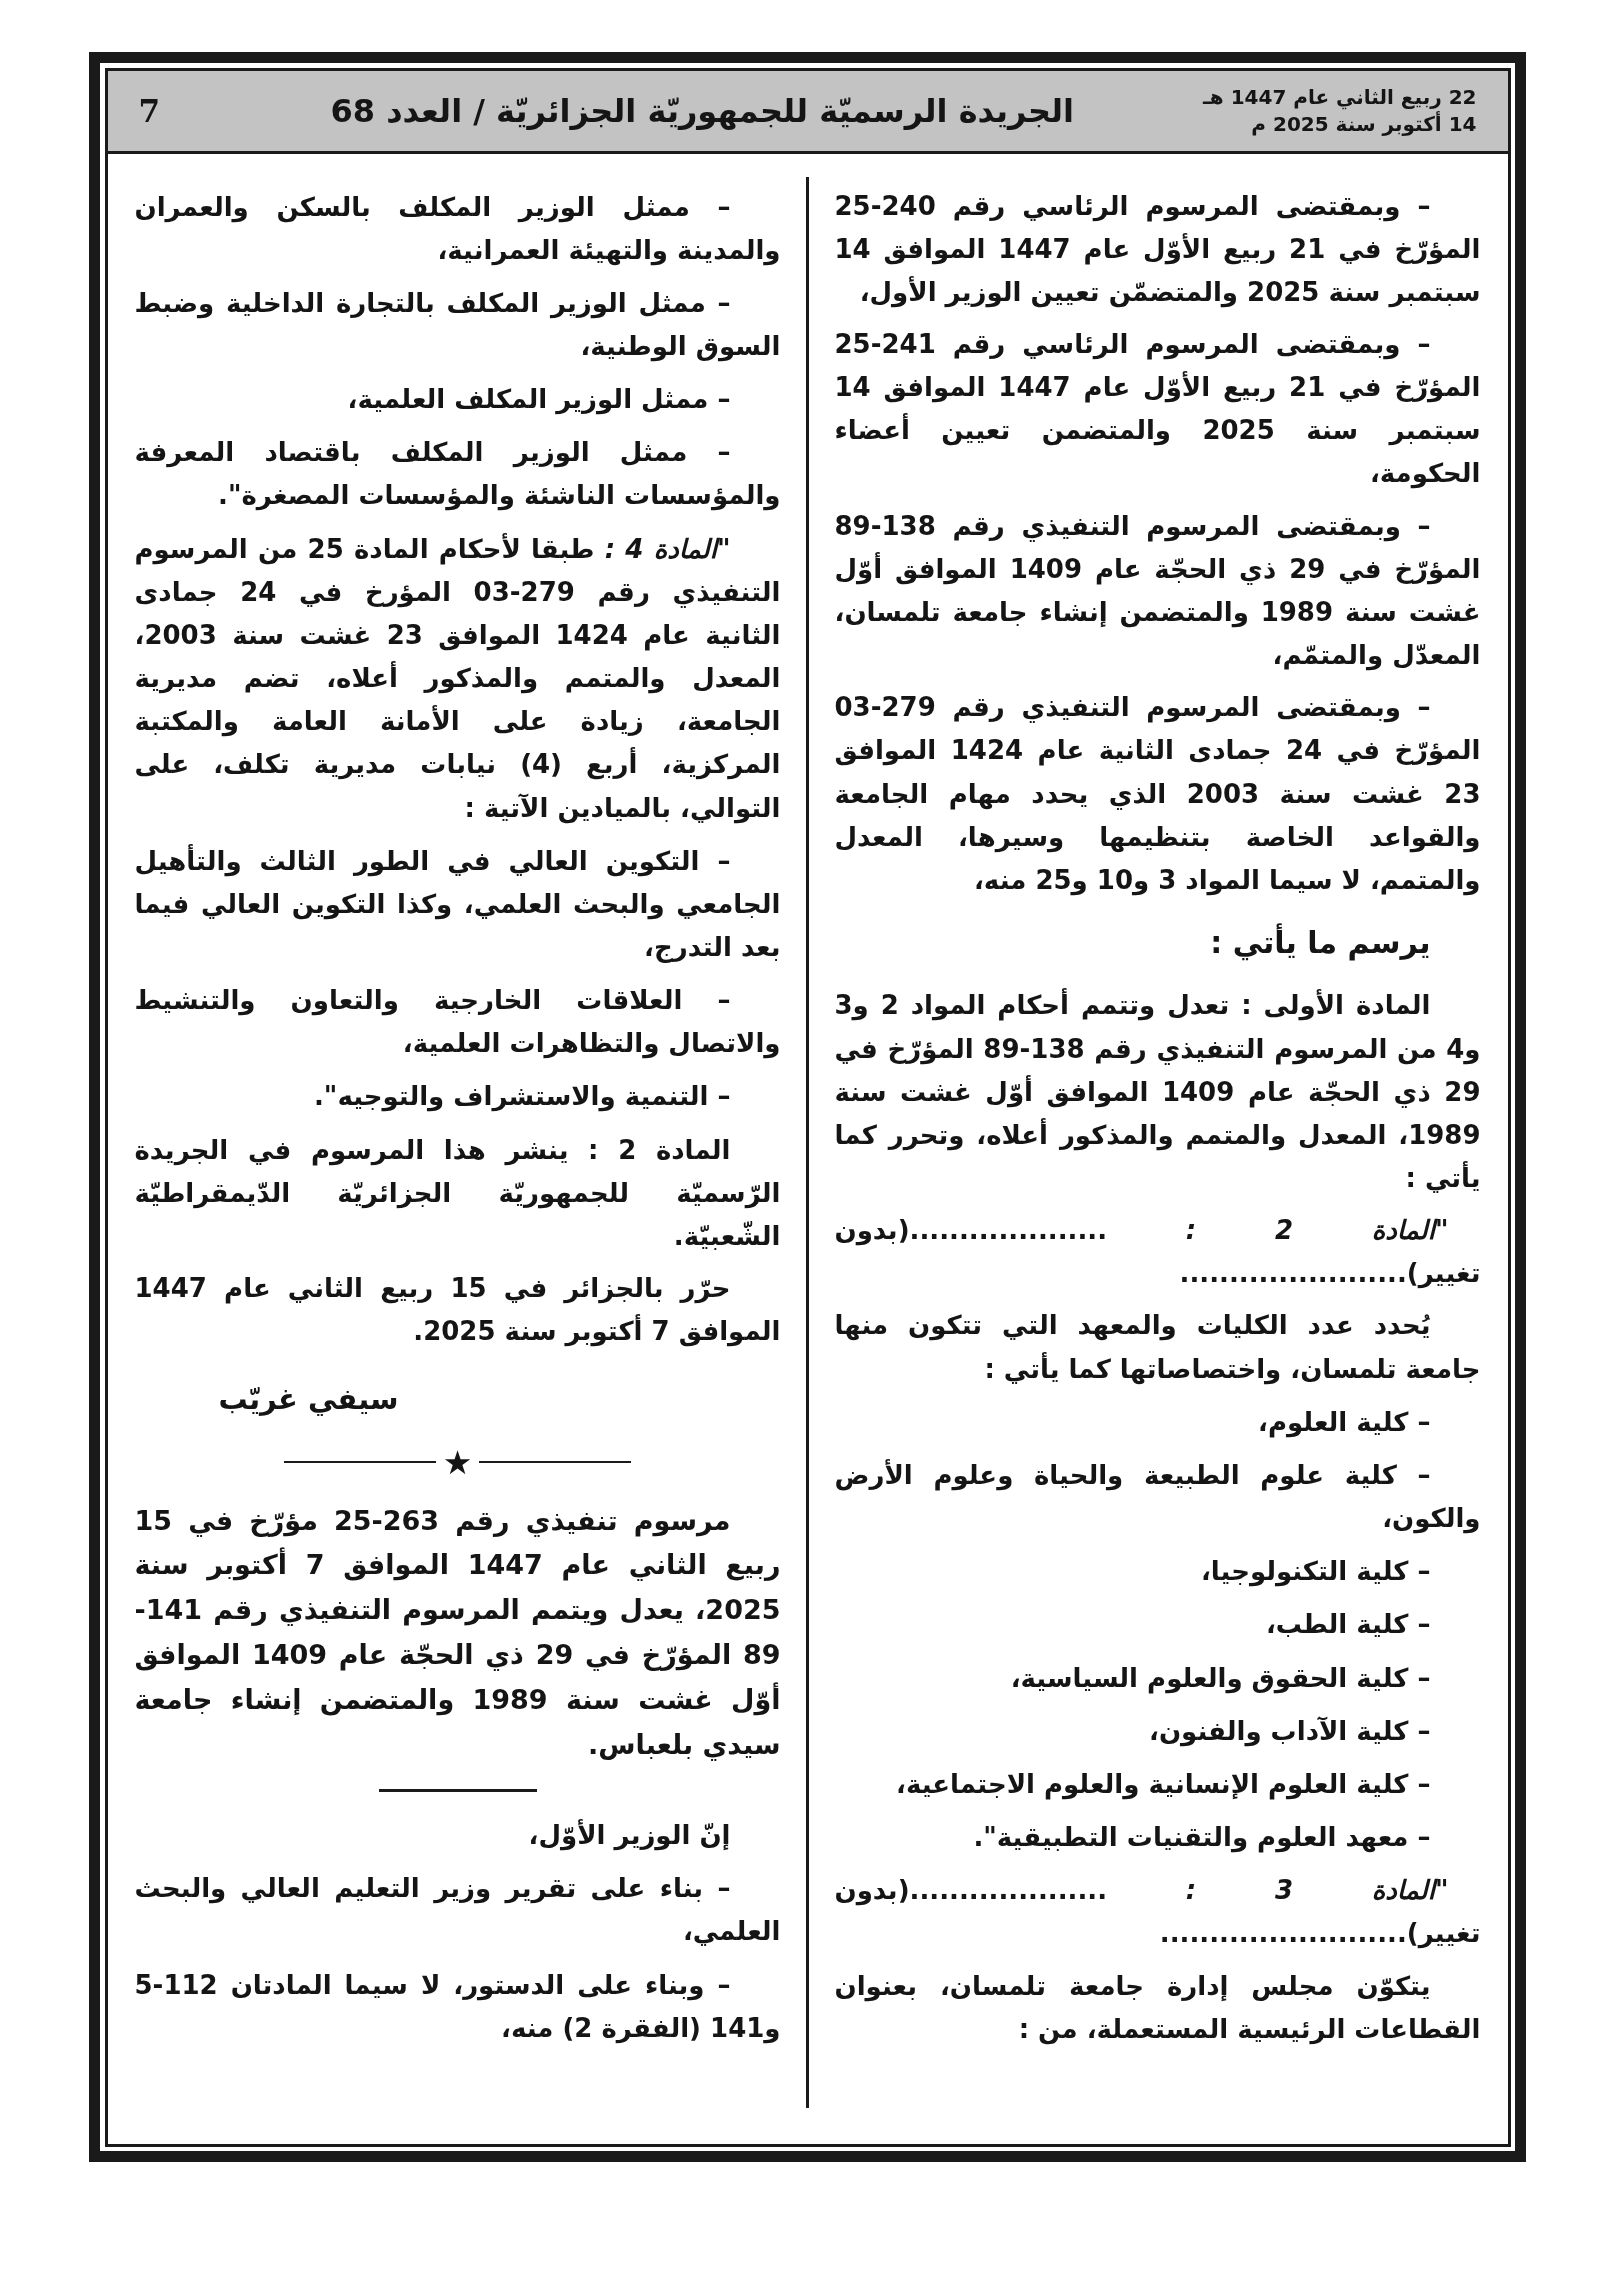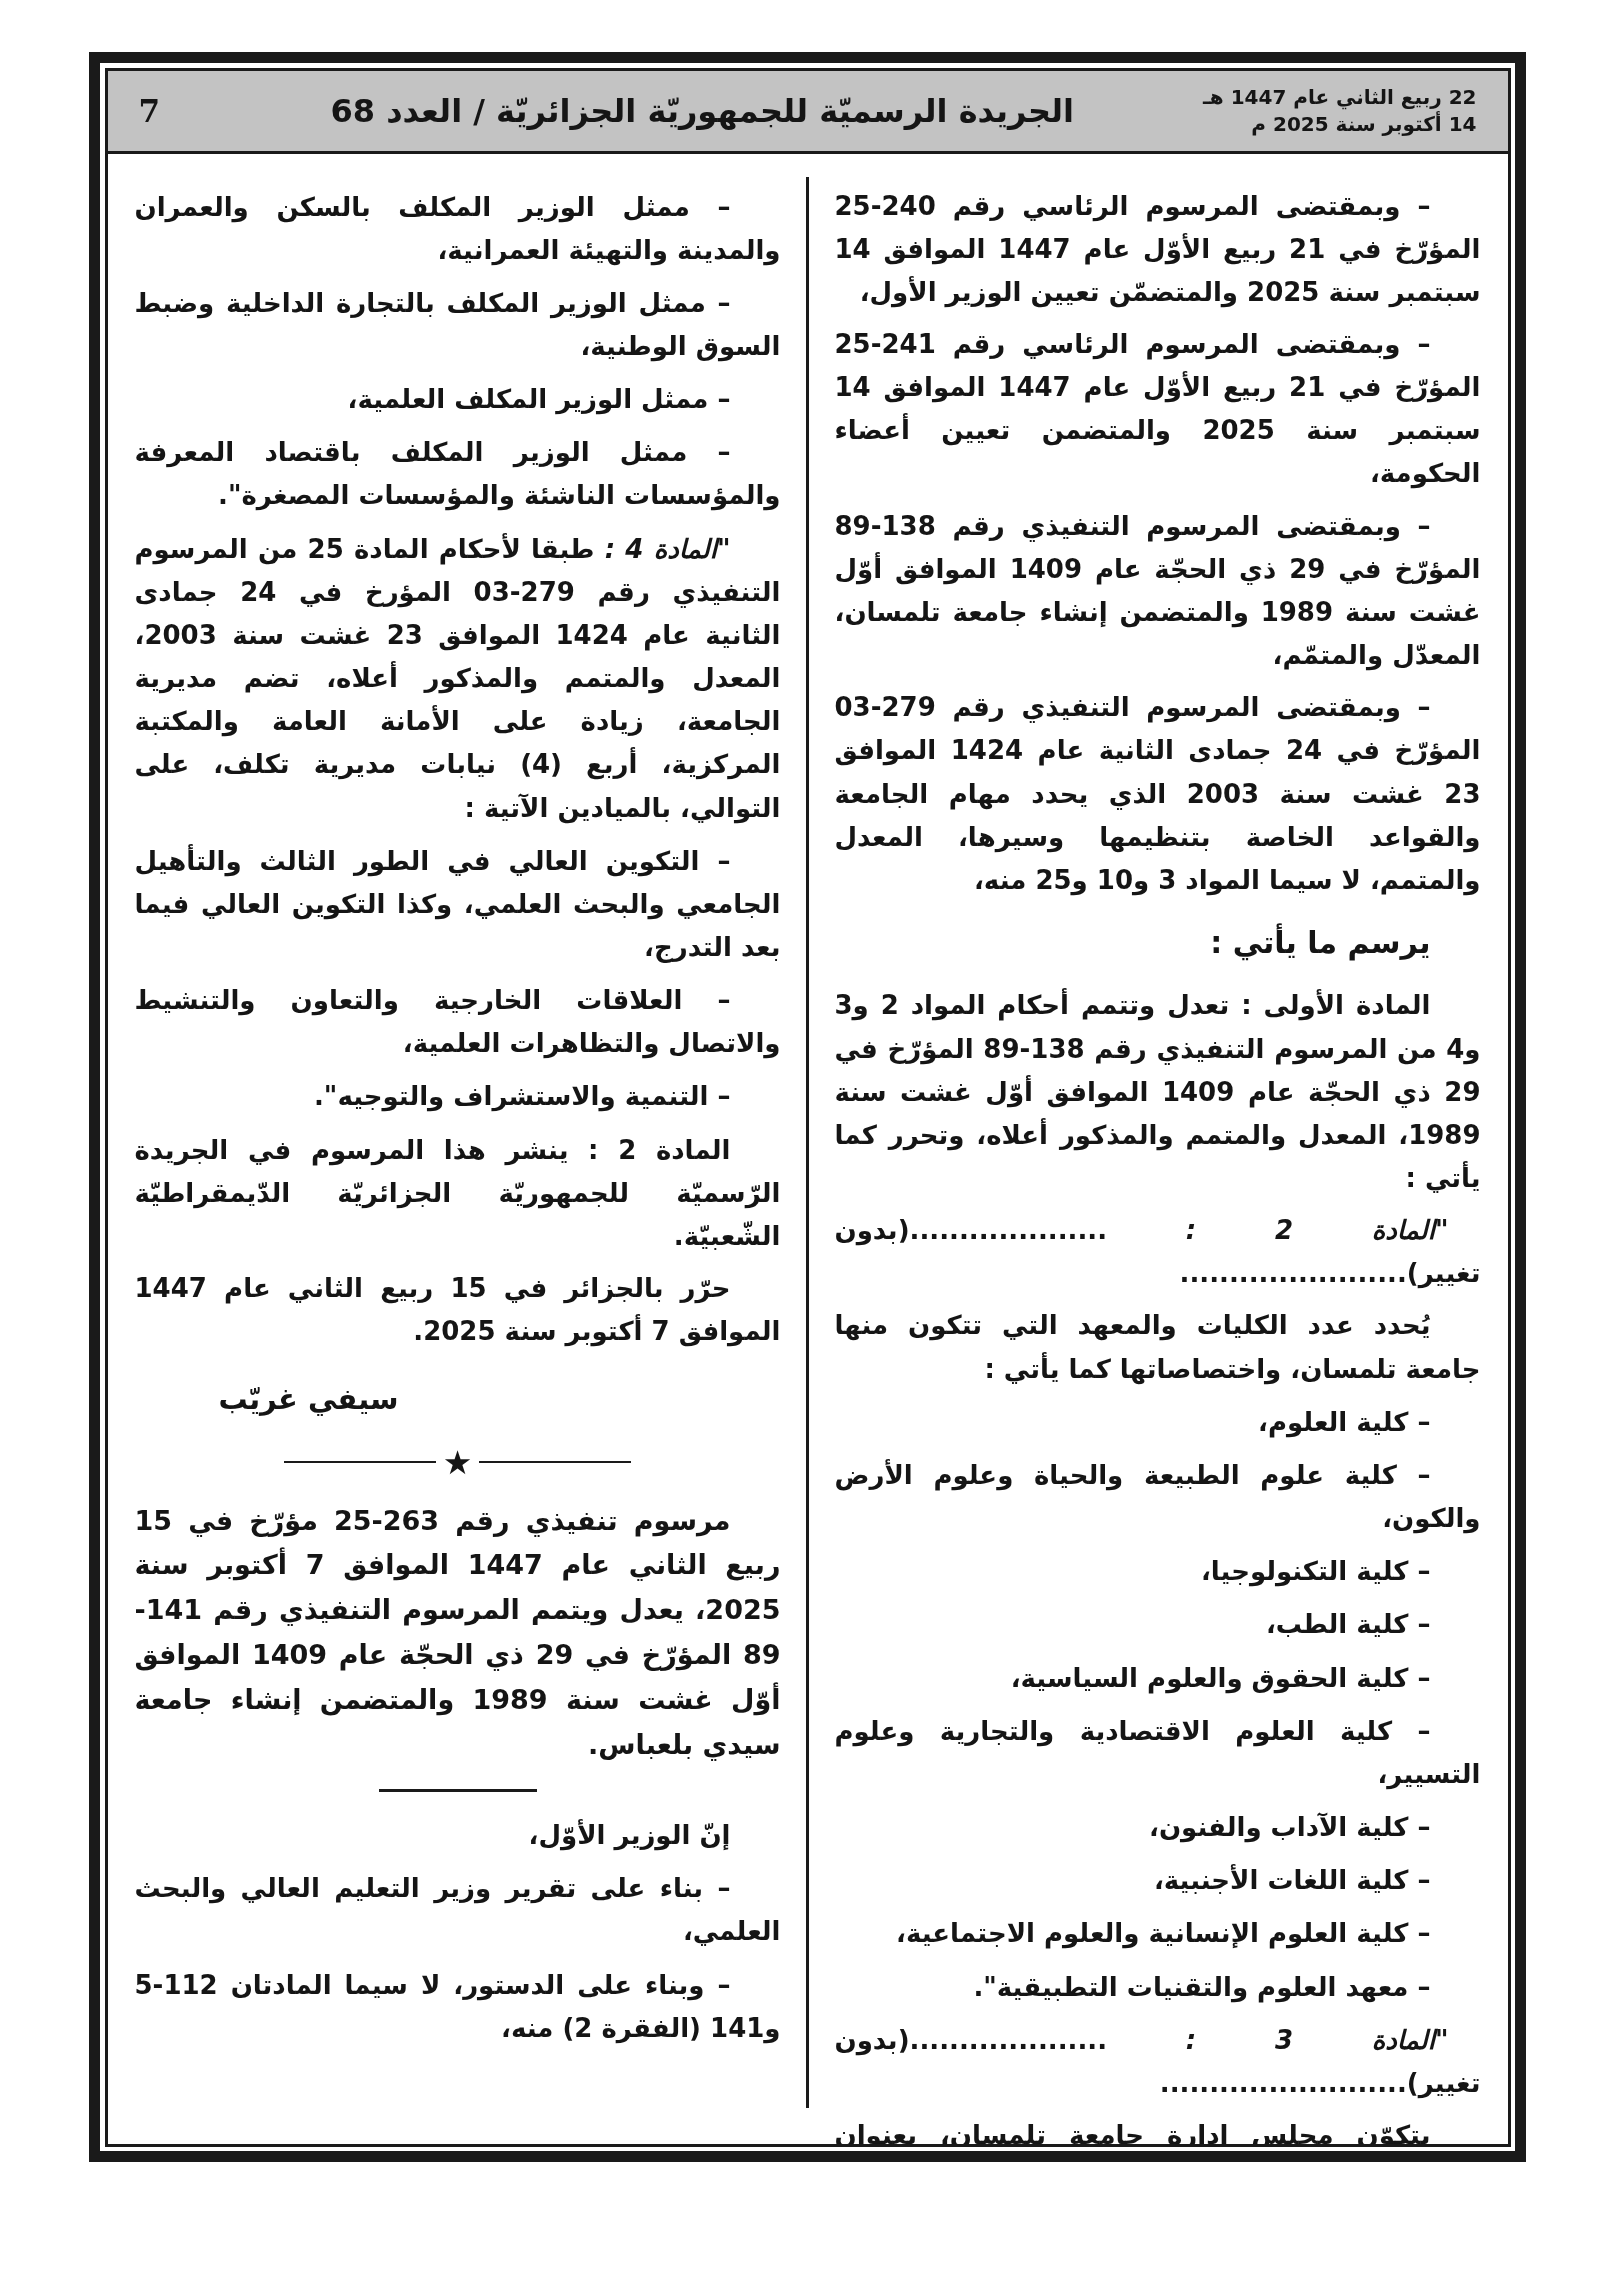--- a/index.html
+++ b/index.html
@@ -74,23 +74,21 @@
             <p class="para">– وبمقتضى المرسوم التنفيذي رقم 279-03 المؤرّخ في 24 جمادى الثانية عام 1424 الموافق 23 غشت سنة 2003 الذي يحدد مهام الجامعة والقواعد الخاصة بتنظيمها وسيرها، المعدل والمتمم، لا سيما المواد 3 و10 و25 منه،</p>
             <p class="heading">يرسم ما يأتي :</p>
             <p class="article"><span class="lead">المادة الأولى :</span><span> تعدل وتتمم أحكام المواد 2 و3 و4 من المرسوم التنفيذي رقم 138-89 المؤرّخ في 29 ذي الحجّة عام 1409 الموافق أوّل غشت سنة 1989، المعدل والمتمم والمذكور أعلاه، وتحرر كما يأتي :</span></p>
             <p class="quote"><span class="lead">"المادة 2 :</span><span> ....................(بدون تغيير).......................</span></p>
             <p class="para">يُحدد عدد الكليات والمعهد التي تتكون منها جامعة تلمسان، واختصاصاتها كما يأتي :</p>
             <p class="item">– كلية العلوم،</p>
             <p class="item">– كلية علوم الطبيعة والحياة وعلوم الأرض والكون،</p>
             <p class="item">– كلية التكنولوجيا،</p>
             <p class="item">– كلية الطب،</p>
             <p class="item">– كلية الحقوق والعلوم السياسية،</p>
-            <p class="item">– كلية العلوم الاقتصادية والتجارية وعلوم التسيير،</p>
             <p class="item">– كلية الآداب والفنون،</p>
-            <p class="item">– كلية اللغات الأجنبية،</p>
             <p class="item">– كلية العلوم الإنسانية والعلوم الاجتماعية،</p>
             <p class="item">– معهد العلوم والتقنيات التطبيقية".</p>
             <p class="quote"><span class="lead">"المادة 3 :</span><span> ....................(بدون تغيير).........................</span></p>
             <p class="para">يتكوّن مجلس إدارة جامعة تلمسان، بعنوان القطاعات الرئيسية المستعملة، من :</p>
           </div>
         <div class="col" id="col-left">
             <p class="item">– ممثل الوزير المكلف بالسكن والعمران والمدينة والتهيئة العمرانية،</p>
             <p class="item">– ممثل الوزير المكلف بالتجارة الداخلية وضبط السوق الوطنية،</p>
             <p class="item">– ممثل الوزير المكلف العلمية،</p>
             <p class="item">– ممثل الوزير المكلف باقتصاد المعرفة والمؤسسات الناشئة والمؤسسات المصغرة".</p>

